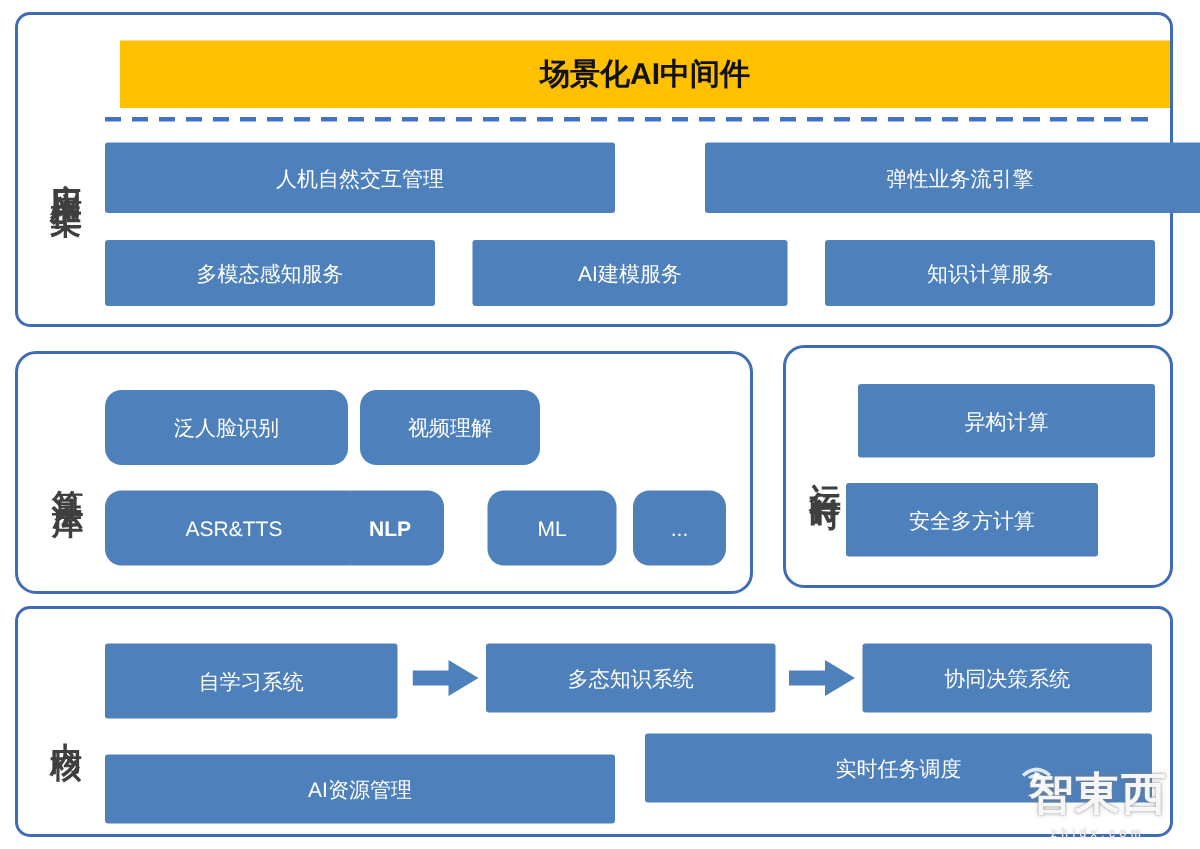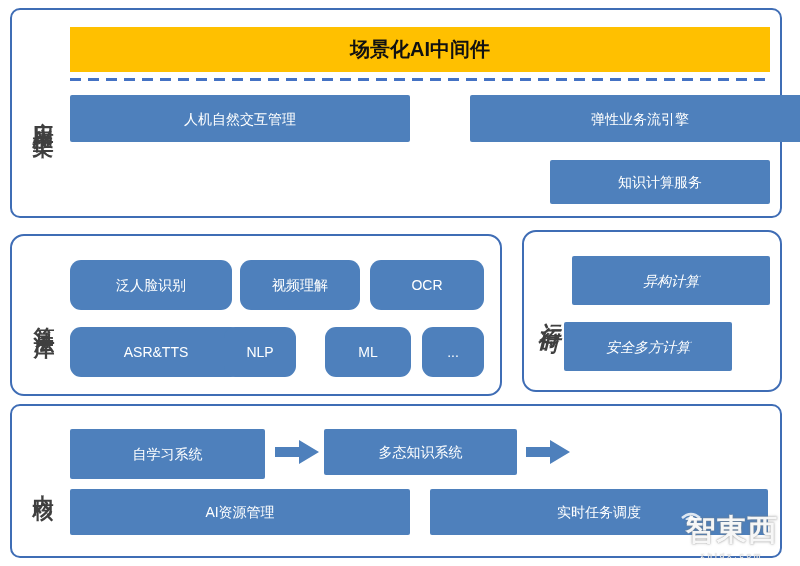--- a/index.html
+++ b/index.html
@@ -66,66 +66,69 @@
     text-shadow:0 0 1px rgba(130,130,130,0.95);
   }
   .wifi{position:absolute;left:8px;top:-9px;opacity:.9;}
 </style>
 </head>
 <body>
 
 <div class="panel r10" style="left:10px;top:8px;width:772px;height:210px;">
   <span class="vlabel" style="left:31px;top:105px;">应用框架</span>
 
-  <div class="bar-yellow" style="left:58px;top:17px;width:700px;height:45px;">
+  <div class="bar-yellow" style="left:68px;top:17px;width:700px;height:45px;">
     <span>场景化AI中间件</span>
   </div>
 
   <div class="dash-line" style="left:58px;top:68px;width:700px;"></div>
 
   <div class="box" style="left:58px;top:85px;width:340px;height:47px;">
     <span>人机自然交互管理</span>
   </div>
   <div class="box" style="left:418px;top:85px;width:340px;height:47px;margin-left:40px;">
     <span>弹性业务流引擎</span>
   </div>
 
+  <div class="box" style="left:58px;top:150px;width:220px;height:44px;">
+    <span>多模态感知服务</span>
+  </div>
+  <div class="box" style="left:303px;top:150px;width:210px;height:44px;">
+    <span>AI建模服务</span>
+  </div>
   <div class="box" style="left:538px;top:150px;width:220px;height:44px;">
     <span>知识计算服务</span>
   </div>
 </div>
 
 <div class="panel r14" style="left:10px;top:234px;width:492px;height:162px;">
   <span class="vlabel" style="left:32px;top:81px;">算法库</span>
 
   <div class="box round" style="left:58px;top:24px;width:162px;height:50px;">
     <span>泛人脸识别</span>
   </div>
   <div class="box round" style="left:228px;top:24px;width:120px;height:50px;">
     <span>视频理解</span>
   </div>
-  <div class="box round" style="left:358px;top:24px;width:114px;height:50px;">
-    <span>OCR</span>
-  </div>
 
   <div class="box round" style="left:58px;top:91px;width:172px;height:50px;">
     <span>ASR&amp;TTS</span>
   </div>
-  <div class="box round" style="left:212px;top:91px;width:72px;height:50px;">
+  <div class="box round" style="left:212px;top:91px;width:72px;height:50px;font-weight:bold;">
     <span>NLP</span>
   </div>
   <div class="box round" style="left:313px;top:91px;width:86px;height:50px;">
     <span>ML</span>
   </div>
   <div class="box round" style="left:410px;top:91px;width:62px;height:50px;">
     <span>...</span>
   </div>
 </div>
 
-<div class="panel r14" style="left:522px;top:230px;width:260px;height:162px;font-style:italic;">
+<div class="panel r14" style="left:522px;top:230px;width:260px;height:162px;">
   <span class="vlabel" style="left:25px;top:81px;">运行时</span>
 
   <div class="box" style="left:48px;top:24px;width:198px;height:49px;">
     <span>异构计算</span>
   </div>
   <div class="box" style="left:40px;top:90px;width:168px;height:49px;">
     <span>安全多方计算</span>
   </div>
 </div>
 
@@ -145,22 +148,25 @@
   <div class="box" style="left:312px;top:23px;width:193px;height:46px;">
     <span>多态知识系统</span>
   </div>
 
   <div class="flow-arrow" style="left:511px;top:31px;width:50px;height:30px;">
     <svg width="44" height="28" viewBox="0 0 44 28">
       <polygon points="0,9 24,9 24,2 44,14 24,26 24,19 0,19" fill="#4e80bc"></polygon>
     </svg>
   </div>
 
+  <div class="box" style="left:563px;top:23px;width:193px;height:46px;">
+    <span>协同决策系统</span>
+  </div>
 
-  <div class="box" style="left:58px;top:83px;width:340px;height:46px;">
+  <div class="box" style="left:58px;top:97px;width:340px;height:46px;">
     <span>AI资源管理</span>
   </div>
   <div class="box" style="left:418px;top:83px;width:338px;height:46px;">
     <span>实时任务调度</span>
   </div>
 </div>
 
 <div class="watermark">
   <span class="wifi">
     <svg width="26" height="12" viewBox="0 0 26 12">

